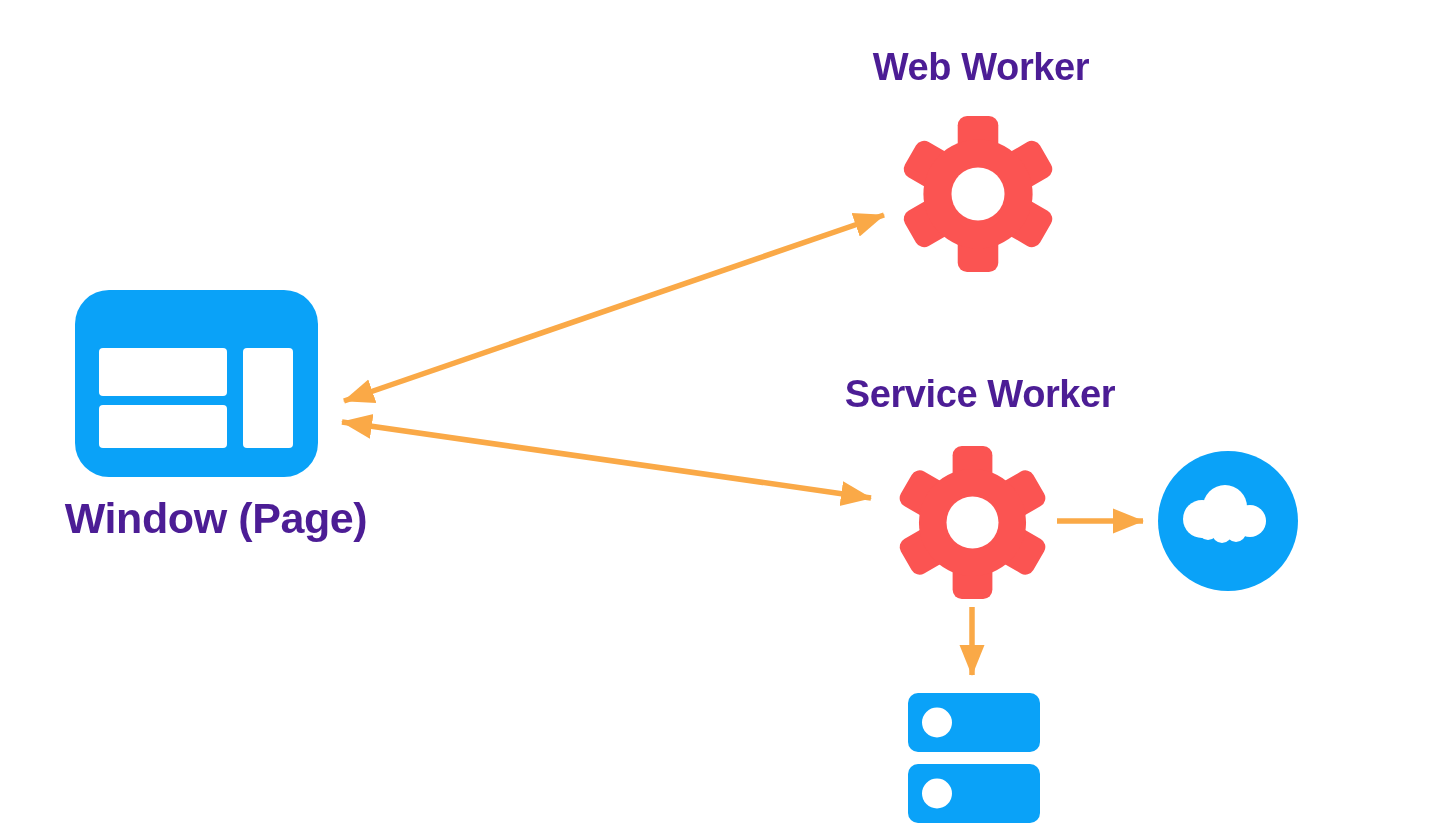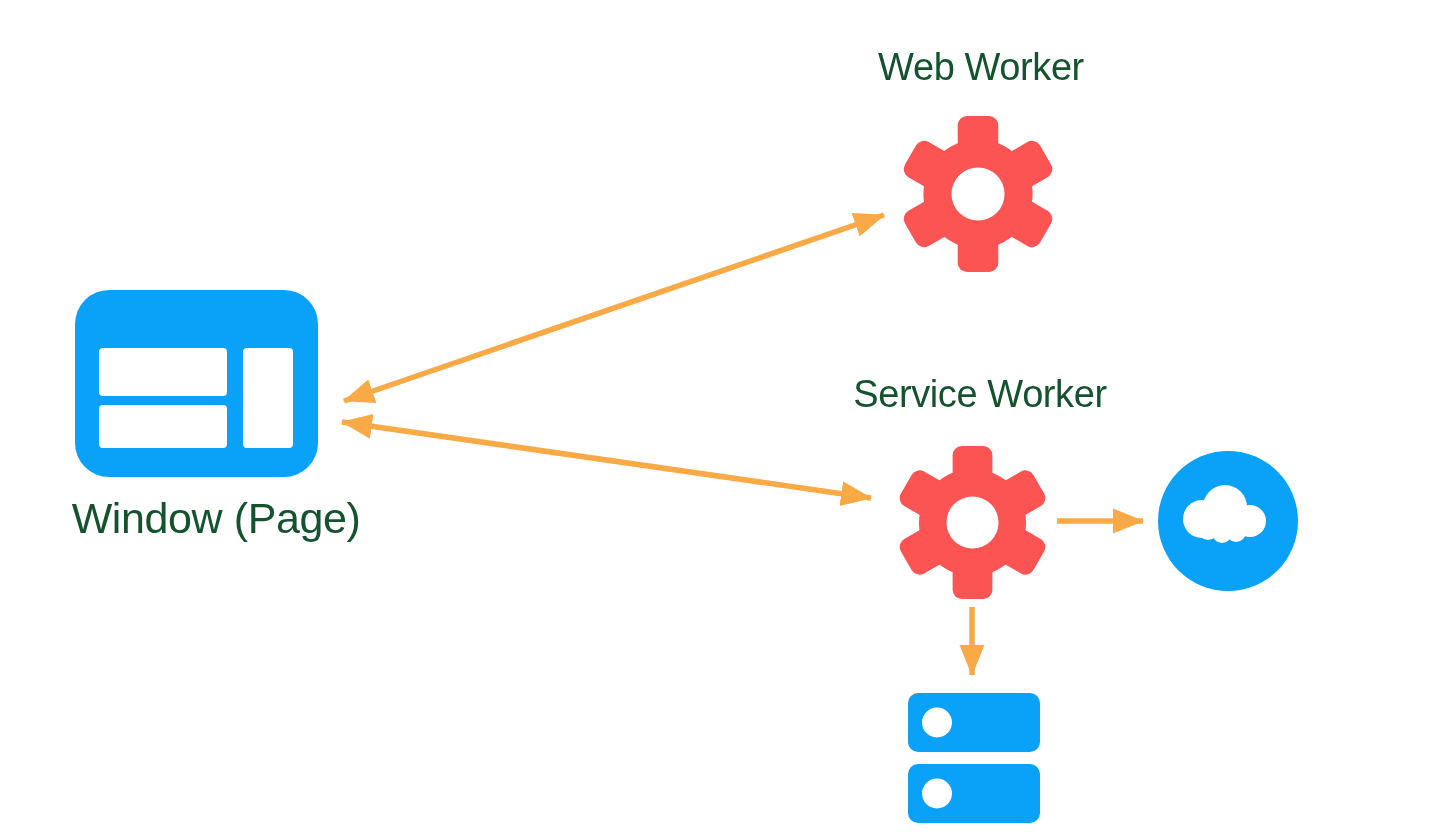--- a/index.html
+++ b/index.html
@@ -7,22 +7,22 @@
   .canvas{position:relative;width:1456px;height:836px;background:#ffffff;}
   .arrows-layer{position:absolute;left:0;top:0;width:1456px;height:836px;pointer-events:none;}
   .arrow-line{stroke:#FAA947;stroke-width:5.5;fill:none;}
   .arrowhead{fill:#FAA947;}
   .node-icon{position:absolute;display:block;}
   .blue{fill:#0AA2F8;}
   .red{fill:#FB5452;}
   .white{fill:#ffffff;}
   .label{
     position:absolute;
-    color:#14532d;
-    font-weight:400;
+    color:#4c1d95;
+    font-weight:700;
     letter-spacing:-0.4px;
     white-space:nowrap;
     line-height:1.15;
     transform:translateX(-50%);
   }
   .label-web-worker{left:981px;top:46px;font-size:38px;}
   .label-service-worker{left:980px;top:373px;font-size:38px;}
   .label-window{left:216px;top:494px;font-size:43px;}
 </style>
 </head>

